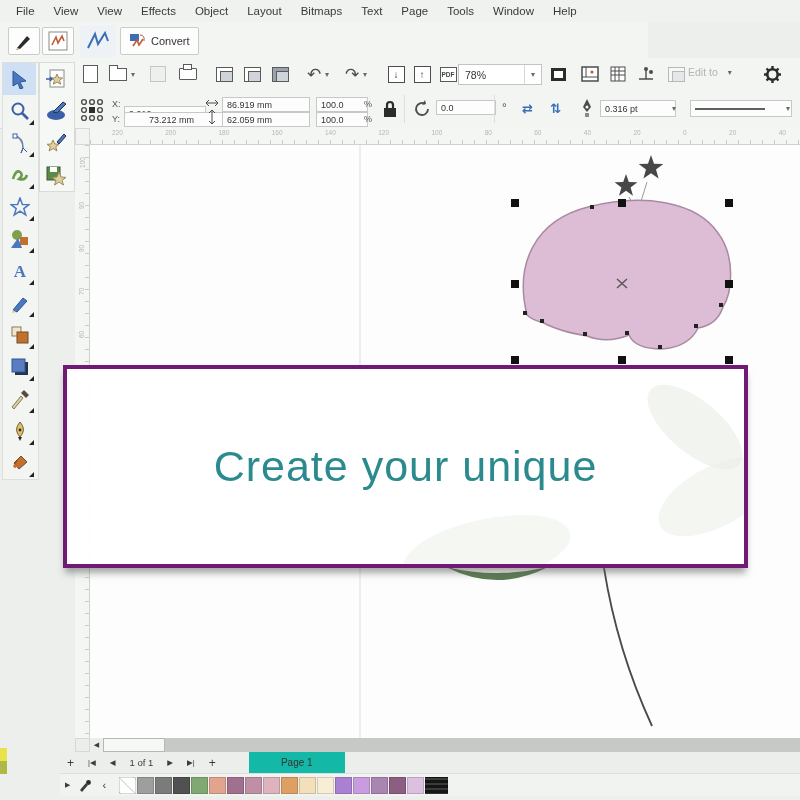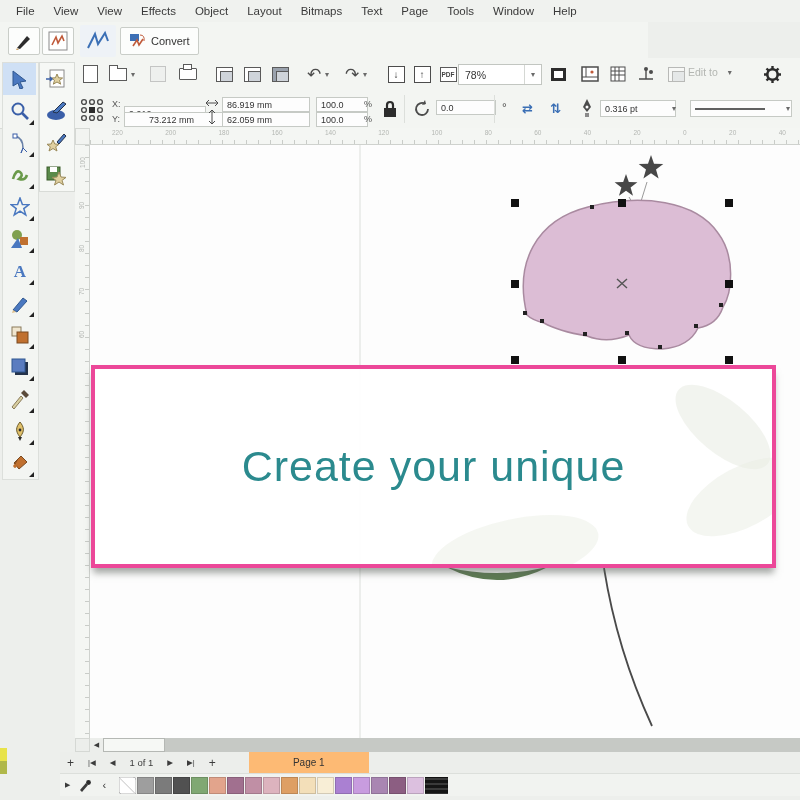--- a/index.html
+++ b/index.html
@@ -56,32 +56,32 @@
   .hruler{left:90px;top:128px;width:710px;height:17px;background:#f4f6f3;border-bottom:1px solid #cfd2ce;box-sizing:border-box;
           background-image:repeating-linear-gradient(to right,#c9ccc8 0 1px,transparent 1px 12px);background-size:100% 5px;background-position:0 12px;background-repeat:no-repeat;}
   .hruler .nums{display:flex;justify-content:space-between;padding:1px 14px 0 22px;font-size:6.5px;color:#b4b7b3;}
   .vruler{left:75px;top:145px;width:15px;height:593px;background:#f4f6f3;border-right:1px solid #cfd2ce;box-sizing:border-box;
           background-image:repeating-linear-gradient(to bottom,#c9ccc8 0 1px,transparent 1px 12px);background-size:5px 100%;background-position:10px 0;background-repeat:no-repeat;}
   .vruler .nums{display:flex;flex-direction:column;gap:36px;padding-top:14px;font-size:6.5px;color:#b4b7b3;align-items:center;}
   .vruler .nums span{transform:rotate(-90deg);}
   .canvas{left:90px;top:145px;width:710px;height:593px;background:#fdfdfd;}
   
   .banner{left:63px;top:365px;width:685px;height:203px;background:rgba(255,255,255,.94);
-          border:4px solid #ec4899;box-sizing:border-box;z-index:30;
+          border:4px solid #701a75;box-sizing:border-box;z-index:30;
           box-shadow:0 7px 7px -2px rgba(90,95,90,.55);display:flex;flex-direction:row;
-          align-items:center;justify-content:center;margin-left:28px;}
+          align-items:center;justify-content:center;}
   .banner-text{font-size:43px;letter-spacing:1px;color:#2b8a8e;line-height:1.27;text-align:center;z-index:2;}
   
   .scroll-corner{left:75px;top:738px;width:15px;height:14px;background:#eceeeb;border:1px solid #d5d8d4;box-sizing:border-box;}
   .hscroll{left:90px;top:738px;width:710px;height:14px;background:#c6c9c5;}
   .hscroll .larrow{position:absolute;left:0;top:0;width:13px;height:14px;background:#eceeeb;font-size:7px;display:flex;align-items:center;justify-content:center;color:#3c3c3c;}
   .hscroll .thumb{position:absolute;left:13px;top:0;width:62px;height:14px;background:#f6f8f5;border:1px solid #b5b8b4;box-sizing:border-box;}
   .pagenav{left:60px;top:752px;width:740px;height:21px;background:#eceeeb;display:flex;align-items:center;font-size:9.5px;color:#3c3c3c;}
   .pn{margin:0 7px;cursor:default;white-space:nowrap;}
-  .page-tab{width:120px;height:21px;background:#fdba74;display:flex;align-items:center;justify-content:center;font-size:10px;color:#333;margin-left:26px;}
+  .page-tab{width:96px;height:21px;background:#14b8a6;display:flex;align-items:center;justify-content:center;font-size:10px;color:#333;margin-left:26px;}
   .palette-row{left:60px;top:773px;width:740px;height:22px;background:#f1f3f0;border-top:1px solid #dcdfdb;display:flex;align-items:center;}
   .swatch{width:17px;height:17px;margin-right:1px;border:1px solid rgba(0,0,0,.15);box-sizing:border-box;}
   .swatch.none{background:linear-gradient(to top right,#fff 46%,#b5b5b5 48%,#fff 52%);}
   .swatch.black-wide{width:23px;background-image:repeating-linear-gradient(to bottom,#3a3a3a 0 2px,#151515 2px 5px);}
   .pal-ctrl{font-size:9px;color:#3c3c3c;margin:0 5px;}
   .side-sliver{left:0;top:748px;width:7px;height:26px;z-index:5;}
   .side-sliver div{width:7px;height:13px;}
 </style>
 </head>
 <body>

